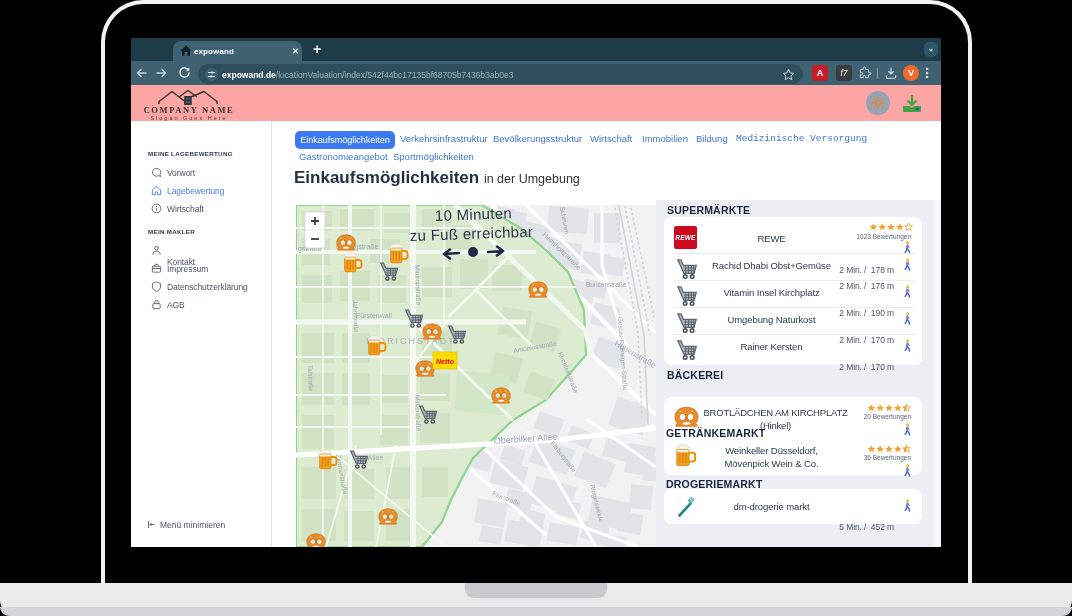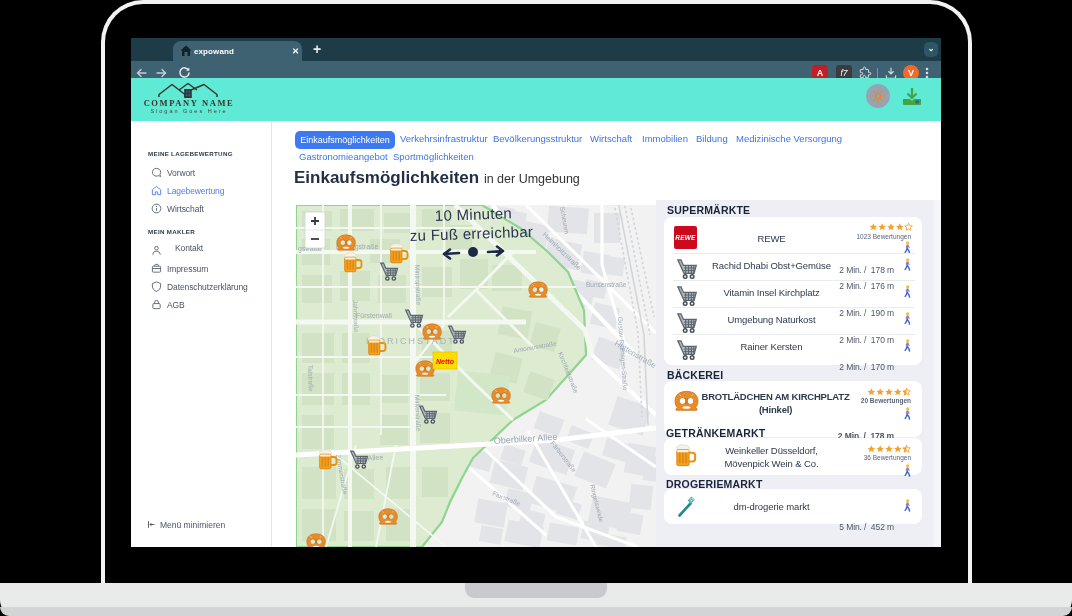--- a/index.html
+++ b/index.html
@@ -18,21 +18,21 @@
   #tab .title { position:absolute; left:21px; top:6px; font-size:8px; font-weight:bold; color:#fff; letter-spacing:0.1px;}
   #tab .close { position:absolute; left:119px; top:5px; font-size:8.5px; color:#fff; font-weight:bold;}
   #newtab { left:178px; top:3px; width:16px; height:16px; color:#e8eef0; font-size:14px; line-height:16px; text-align:center; font-weight:bold;}
   #chevbtn { left:793px; top:4px; width:14px; height:15px; background:#2d5766; border-radius:5px; color:#fff; font-size:8px; text-align:center; line-height:13px; font-weight:bold;}
   #addressbar { left:0; top:23px; width:810px; height:24px; background:#3e6271; }
   #pill { left:67px; top:3px; width:605px; height:20px; background:#2d4e5a; border-radius:10px; }
   #urltext { left:24px; top:5.5px; font-size:8.5px; color:#9fb2b8; white-space:nowrap; }
   #urltext b { color:#fff; }
   .cicon { position:absolute; }
   
-  #siteheader { left:0; top:40px; width:810px; height:48px; background:#5eead4; }
+  #siteheader { left:0; top:47px; width:810px; height:48px; background:#fca5a5; }
   #logoname { left:10px; top:19.5px; width:96px; text-align:center; font-family:"Liberation Serif", serif; font-size:8.5px; letter-spacing:1.6px; color:#3a342c; font-weight:bold; white-space:nowrap;}
   #logoslogan { left:10px; top:29.5px; width:96px; text-align:center; font-size:5.5px; letter-spacing:2px; color:#494130; white-space:nowrap;}
   #avatarsun { left:735px; top:6px; width:24px; height:24px; border-radius:50%; background:#97a3b3; }
   
   #content { left:0; top:83px; width:810px; height:426px; background:#fff; }
   #sidebar { left:0; top:0; width:141px; height:426px; background:#fff; border-right:1px solid #e2e5ea; }
   .sechead { position:absolute; font-size:6.2px; font-weight:bold; color:#2b3a4a; letter-spacing:0.3px; }
   .sideitem { position:absolute; left:36px; font-size:8.5px; letter-spacing:-0.1px; color:#4c5565; white-space:nowrap;}
   .sideitem.active { color:#4f80f0; }
   .sideicon { position:absolute; left:20px; }
@@ -75,20 +75,32 @@
       <svg class="cicon" style="left:4px;top:6px" width="13" height="12" viewBox="0 0 13 12">
           <path d="M11 6 L3 6 M6 2.5 L2.5 6 L6 9.5" stroke="#c2ced2" stroke-width="1.4" fill="none" stroke-linecap="round"></path>
         </svg>
       <svg class="cicon" style="left:24px;top:6px" width="13" height="12" viewBox="0 0 13 12">
           <path d="M2 6 L10 6 M7 2.5 L10.5 6 L7 9.5" stroke="#c2ced2" stroke-width="1.4" fill="none" stroke-linecap="round"></path>
         </svg>
       <svg class="cicon" style="left:47px;top:5px" width="13" height="13" viewBox="0 0 13 13">
           <path d="M10.5 4.2 A4.6 4.6 0 1 0 11.1 6.5" stroke="#e6ecee" stroke-width="1.5" fill="none"></path>
           <path d="M11.3 1.5 L11.3 4.8 L8 4.8 Z" fill="#e6ecee"></path>
         </svg>
+      <div class="abs" id="pill">
+        <svg class="cicon" style="left:7px;top:4px" width="13" height="13" viewBox="0 0 13 13">
+            <circle cx="6.5" cy="6.5" r="6.5" fill="#3e6271"></circle>
+            <path d="M3 4.5 H6 M8 4.5 H10 M3 8.5 H5 M7 8.5 H10" stroke="#dfe7ea" stroke-width="1.2"></path>
+            <circle cx="7" cy="4.5" r="1.1" fill="#dfe7ea"></circle>
+            <circle cx="6" cy="8.5" r="1.1" fill="#dfe7ea"></circle>
+          </svg>
+        <div class="abs" id="urltext"><b>expowand.de</b>/locationValuation/index/542f44bc17135bf68705b7436b3ab0e3</div>
+        <svg class="cicon" style="left:584px;top:4px" width="13" height="13" viewBox="0 0 24 24">
+            <path d="M12 2.5 L14.9 9.1 L22 9.8 L16.6 14.6 L18.2 21.6 L12 17.9 L5.8 21.6 L7.4 14.6 L2 9.8 L9.1 9.1 Z" fill="none" stroke="#c9d4d8" stroke-width="1.8"></path>
+          </svg>
+      </div>
       <div class="cicon" style="left:681px;top:4px;width:16px;height:16px;background:#c11f25;border-radius:3px;color:#fff;font-size:9px;font-weight:bold;text-align:center;line-height:16px;">A</div>
       <div class="cicon" style="left:705px;top:4px;width:16px;height:16px;background:#3b3b3d;border-radius:3px;color:#fff;font-size:8.5px;font-style:italic;text-align:center;line-height:16px;">f7</div>
       <svg class="cicon" style="left:727px;top:5px" width="14" height="14" viewBox="0 0 24 24">
           <path d="M20 11 h-2 V7 a1 1 0 0 0 -1-1 h-4 V4 a2 2 0 1 0 -4 0 v2 H5 a1 1 0 0 0 -1 1 v4 h2 a2 2 0 1 1 0 4 H4 v4 a1 1 0 0 0 1 1 h4 v-2 a2 2 0 1 1 4 0 v2 h4 a1 1 0 0 0 1-1 v-4 h2 a2 2 0 1 0 0-4 z" fill="none" stroke="#d4dde0" stroke-width="1.7"></path>
         </svg>
       <div class="cicon" style="left:746px;top:7px;width:1px;height:11px;background:#7d959e;"></div>
       <svg class="cicon" style="left:753px;top:5px" width="14" height="14" viewBox="0 0 24 24">
           <path d="M12 3 v10 M7.5 9 L12 13.5 L16.5 9" stroke="#d4dde0" stroke-width="2" fill="none"></path>
           <path d="M4 16 v3 a2 2 0 0 0 2 2 h12 a2 2 0 0 0 2-2 v-3" stroke="#d4dde0" stroke-width="2" fill="none"></path>
         </svg>
@@ -143,21 +155,21 @@
             <circle cx="12" cy="12" r="9.5" fill="none" stroke="#5a6472" stroke-width="2"></circle>
             <path d="M12 11 V17" stroke="#5a6472" stroke-width="2"></path>
             <circle cx="12" cy="7.5" r="1.4" fill="#5a6472"></circle>
           </svg>
         <div class="sideitem" style="top:83px;">Wirtschaft</div>
         <div class="sechead" style="left:17px; top:107px;">MEIN MAKLER</div>
         <svg class="sideicon" style="top:124px" width="11" height="11" viewBox="0 0 24 24">
             <circle cx="12" cy="7" r="4" fill="none" stroke="#5a6472" stroke-width="2"></circle>
             <path d="M4 21 c0 -5 3.5 -7.5 8 -7.5 s8 2.5 8 7.5" fill="none" stroke="#5a6472" stroke-width="2"></path>
           </svg>
-        <div class="sideitem" style="top:122px;margin-left:8px;">Kontakt</div>
+        <div class="sideitem" style="top:136px;">Kontakt</div>
         <svg class="sideicon" style="top:142px" width="11" height="11" viewBox="0 0 24 24">
             <rect x="3" y="7" width="18" height="13" rx="2" fill="none" stroke="#5a6472" stroke-width="2"></rect>
             <path d="M8 7 V5 a2 2 0 0 1 2 -2 h4 a2 2 0 0 1 2 2 V7 M3 12 h18" stroke="#5a6472" stroke-width="2" fill="none"></path>
           </svg>
         <div class="sideitem" style="top:143px;">Impressum</div>
         <svg class="sideicon" style="top:160px" width="11" height="11" viewBox="0 0 24 24">
             <path d="M12 2 L21 5.5 V11 C21 17 17 21 12 22.5 C7 21 3 17 3 11 V5.5 Z" fill="none" stroke="#5a6472" stroke-width="2"></path>
           </svg>
         <div class="sideitem" style="top:161px;">Datenschutzerklärung</div>
         <svg class="sideicon" style="top:178px" width="11" height="11" viewBox="0 0 24 24">
@@ -171,21 +183,21 @@
         <div id="menumin" style="left:29px">Menü minimieren</div>
       </div>
       <div class="abs" id="panelbg"></div>
       <div class="abs" style="left:803px; top:79px; width:7px; height:347px; background:#f5f6f9;"></div>
       <div class="abs" id="chip">Einkaufsmöglichkeiten</div>
       <div class="abs navlink" style="left:269px; top:12px;">Verkehrsinfrastruktur</div>
       <div class="abs navlink" style="left:362px; top:12px;">Bevölkerungsstruktur</div>
       <div class="abs navlink" style="left:459px; top:12px;">Wirtschaft</div>
       <div class="abs navlink" style="left:511px; top:12px;">Immobilien</div>
       <div class="abs navlink" style="left:565px; top:12px;">Bildung</div>
-      <div class="abs navlink" style="left:605px; top:12px;">Medizinische Versorgung</div>
+      <div class="abs navlink" style="left:605px; top:12px;font-family:Liberation Mono, monospace;">Medizinische Versorgung</div>
       <div class="abs navlink" style="left:168px; top:30px;">Gastronomieangebot</div>
       <div class="abs navlink" style="left:262px; top:30px;">Sportmöglichkeiten</div>
       <div class="abs" id="h1">Einkaufsmöglichkeiten <span>in der Umgebung</span></div>
       <div class="abs" id="mapbox">
       <svg width="360" height="342" viewBox="0 0 360 342" style="position:absolute;left:0;top:0">
         <rect x="0" y="0" width="360" height="342" fill="#f1f2f1"></rect>
         <g fill="#e3e4e8">
           <rect x="190" y="2" width="28" height="20" transform="rotate(8 204 12)"></rect>
           <rect x="222" y="18" width="30" height="22" transform="rotate(12 237 29)"></rect>
           <rect x="252" y="2" width="40" height="26" transform="rotate(4 272 15)"></rect>
@@ -451,21 +463,21 @@
         <svg class="abs" style="left:12px;top:121px" width="22" height="23" viewBox="0 0 24 24">
             <use href="#cart"></use>
           </svg>
         <div class="rowname" style="left:20px;top:124px;width:175px;">Rainer Kersten</div>
         <div class="dist" style="top:121px;">2 Min. /&nbsp; 170 m</div>
         <svg class="abs" style="left:239px;top:122px" width="9" height="14" viewBox="0 0 12 18">
             <use href="#walk"></use>
           </svg>
       </div>
       <div class="abs cardlabel" style="left:536px; top:248px;">BÄCKEREI</div>
-      <div class="card" style="top:260px; height:56px;font-weight:bold;">
+      <div class="card" style="top:276px; height:56px;">
         <svg class="abs" style="left:10px;top:8px" width="25" height="23" viewBox="0 0 24 22">
             <use href="#pretzel"></use>
           </svg>
         <div class="rowname" style="left:24px;top:10px;width:175px;font-size:9.5px;letter-spacing:-0.2px;">BROTLÄDCHEN AM KIRCHPLATZ<br>(Hinkel)</div>
         <svg class="stars" style="left:203px;top:6px" width="44" height="10" viewBox="0 0 120 24">
             <use href="#star" fill="#f5a12d"></use>
             <use href="#star" x="24" fill="#f5a12d"></use>
             <use href="#star" x="48" fill="#f5a12d"></use>
             <use href="#star" x="72" fill="#f5a12d"></use>
             <g transform="translate(96,0)">

